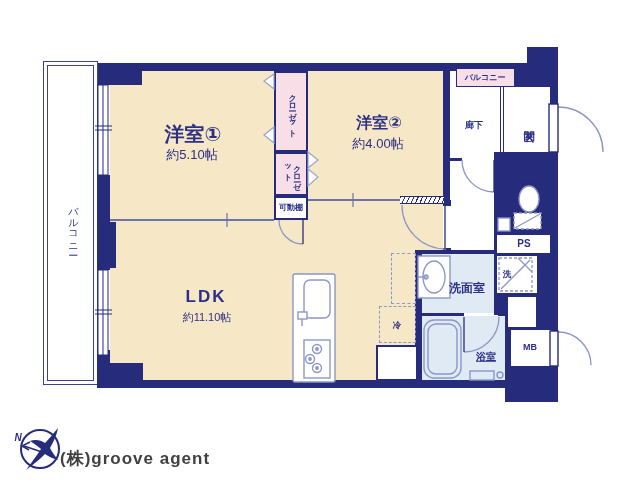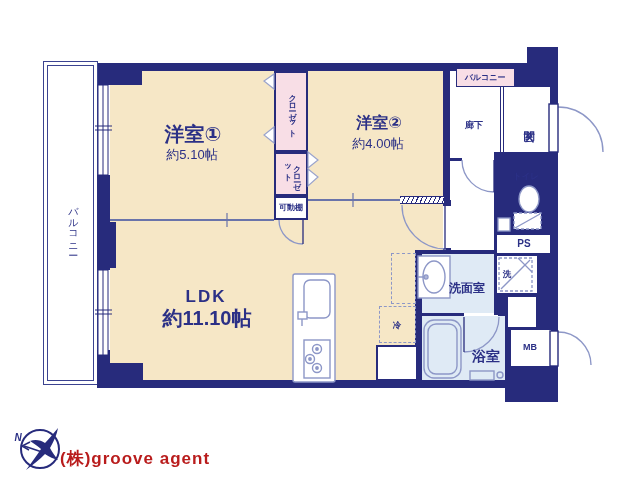--- a/index.html
+++ b/index.html
@@ -15,21 +15,21 @@
   .lbl-v{position:absolute;color:#2b3086;font-weight:700;
        writing-mode:vertical-rl;text-orientation:upright;transform:translate(-50%,-50%);
        letter-spacing:1px;line-height:1.15;}
   .dashedbox{position:absolute;border:1.3px dashed #8d97c7;box-sizing:border-box;}
   .balc{position:absolute;border:1.3px solid #3b4390;background:#fff;box-sizing:border-box;}
   .hatch{position:absolute;background:repeating-linear-gradient(115deg,#272b7c 0,#272b7c 1px,#ffffff 1px,#ffffff 4px);
          border-top:1.3px solid #272b7c;border-bottom:1.3px solid #272b7c;box-sizing:border-box;}
   .thinline{position:absolute;background:#6a74aa;}
   .vthin{position:absolute;background:#272b7c;width:1.3px;}
   svg{position:absolute;left:0;top:0;}
-  #logo-text{position:absolute;color:#b91c1c;font-size:17px;font-weight:700;letter-spacing:1px;}
+  #logo-text{position:absolute;color:#404040;font-size:17px;font-weight:700;letter-spacing:1px;}
 </style>
 </head>
 <body>
 
 <div id="plan">
 
   <div class="balc" style="left:43px;top:61px;width:55px;height:324px;"></div>
   <div class="balc" style="left:47px;top:65px;width:47px;height:316px;border-width:1px;"></div>
 
   <div class="beige" style="left:110px;top:71px;width:166px;height:149px;"></div>
@@ -194,34 +194,34 @@
 
   <div class="lbl-v" style="left:73px;top:225px;font-size:10px;font-weight:400;">バルコニー</div>
 
   <div class="lbl" style="left:193px;top:134px;font-size:20px;">洋室①</div>
   <div class="lbl" style="left:192px;top:155px;font-size:13px;font-weight:400;">約5.10帖</div>
 
   <div class="lbl" style="left:379px;top:123px;font-size:16px;">洋室②</div>
   <div class="lbl" style="left:378px;top:144px;font-size:13px;font-weight:400;">約4.00帖</div>
 
   <div class="lbl" style="left:206px;top:297px;font-size:17px;letter-spacing:2px;">LDK</div>
-  <div class="lbl" style="left:207px;top:318px;font-size:20px;font-weight:700;">約11.10帖</div>
+  <div class="lbl" style="left:207px;top:318px;font-size:11px;font-weight:400;">約11.10帖</div>
 
   <div class="lbl-v" style="left:292px;top:111px;font-size:8px;letter-spacing:0;">クローゼット</div>
   <div class="lbl-v" style="left:292px;top:174px;font-size:8px;letter-spacing:0;height:30px;">クローゼット</div>
   <div class="lbl" style="left:291px;top:208px;font-size:8px;">可動棚</div>
 
   <div class="lbl" style="left:485px;top:78px;font-size:8px;">バルコニー</div>
   <div class="lbl" style="left:474px;top:127px;font-size:9px;font-family:Liberation Mono, monospace;">廊下</div>
   <div class="lbl-v" style="left:529px;top:122px;font-size:11px;letter-spacing:0;">玄関</div>
 
   <div class="lbl" style="left:526px;top:176px;font-size:8.5px;">トイレ</div>
   <div class="lbl" style="left:524px;top:244px;font-size:10px;">PS</div>
   <div class="lbl" style="left:507px;top:274px;font-size:8.5px;">洗</div>
   <div class="lbl" style="left:467px;top:288px;font-size:12px;">洗面室</div>
   <div class="lbl" style="left:397px;top:325px;font-size:8.5px;">冷</div>
-  <div class="lbl" style="left:486px;top:357px;font-size:14px;">浴室</div>
+  <div class="lbl" style="left:486px;top:357px;font-size:10px;text-decoration:underline;">浴室</div>
   <div class="lbl" style="left:530px;top:348px;font-size:9px;">MB</div>
 
   <div class="lbl" style="left:18px;top:438px;font-size:10px;font-style:italic;">N</div>
   <div id="logo-text" style="left:60px;top:447px;">(株)groove agent</div>
 
 </div>
 
 </body></html>

